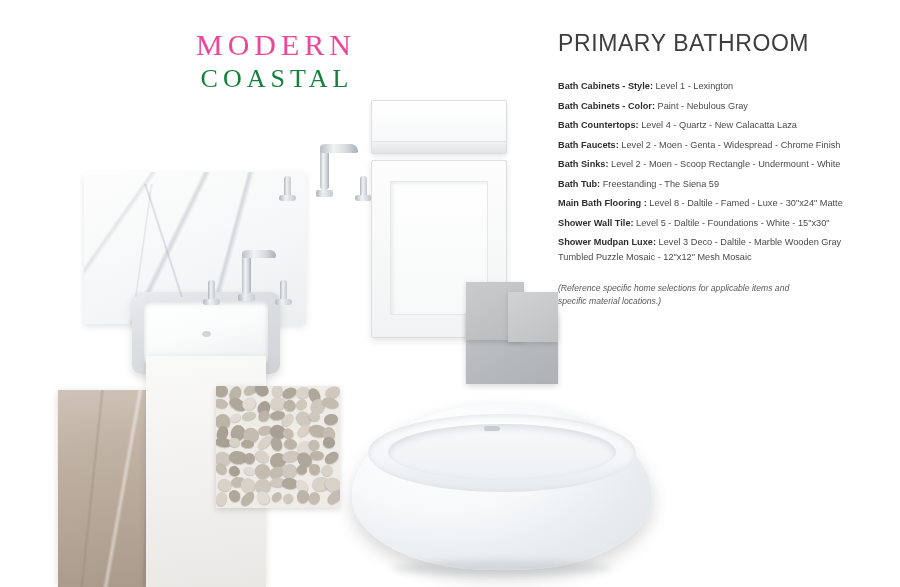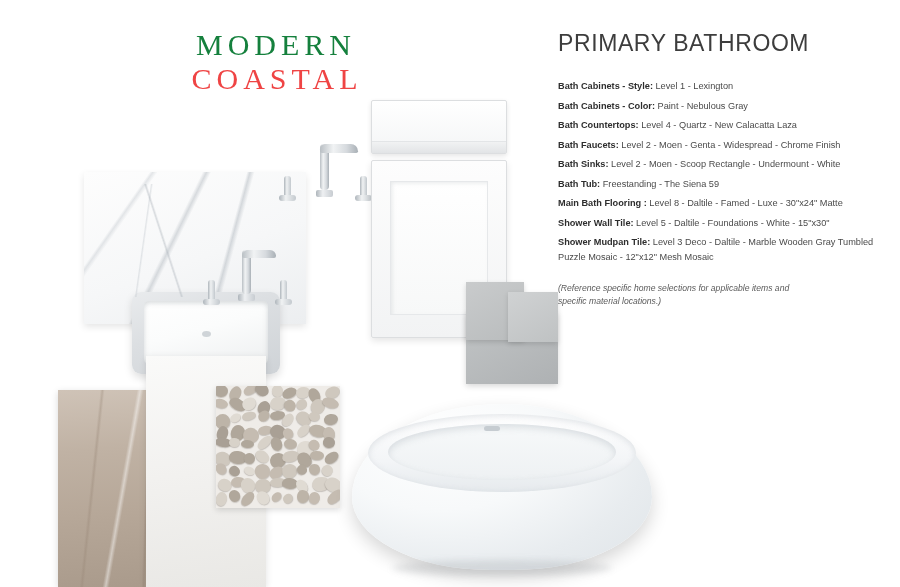--- a/index.html
+++ b/index.html
@@ -28,28 +28,28 @@
     width: 180px;
     text-align: center;
     color: #3e4a55;
     font-family: "Liberation Serif", serif;
   }
   .logo .line1 {
     font-size: 30px;
     letter-spacing: 5px;
     line-height: 34px;
     font-weight: 400;
-    color: #15803d;
+    color: #ec4899;
   }
   .logo .line2 {
-    font-size: 30px;
+    font-size: 26px;
     letter-spacing: 5px;
     line-height: 34px;
     font-weight: 400;
-    color: #ef4444;
+    color: #15803d;
     margin-left: 2px;
   }
 
   
   .spec-panel {
     position: absolute;
     left: 558px;
     top: 30px;
     width: 320px;
   }
@@ -476,18 +476,18 @@
     <div class="spec-title">PRIMARY BATHROOM</div>
     <div class="spec-list" id="spec-list">
         <div class="spec-item"><b>Bath Cabinets - Style:</b><span> Level 1 - Lexington</span></div>
         <div class="spec-item"><b>Bath Cabinets - Color:</b><span> Paint - Nebulous Gray</span></div>
         <div class="spec-item"><b>Bath Countertops:</b><span> Level 4 - Quartz - New Calacatta Laza</span></div>
         <div class="spec-item"><b>Bath Faucets:</b><span> Level 2 - Moen - Genta - Widespread - Chrome Finish</span></div>
         <div class="spec-item"><b>Bath Sinks:</b><span> Level 2 - Moen - Scoop Rectangle - Undermount - White</span></div>
         <div class="spec-item"><b>Bath Tub:</b><span> Freestanding - The  Siena 59</span></div>
         <div class="spec-item"><b>Main Bath Flooring :</b><span> Level 8 - Daltile - Famed - Luxe - 30"x24" Matte</span></div>
         <div class="spec-item"><b>Shower Wall Tile:</b><span> Level 5 - Daltile  - Foundations - White - 15"x30"</span></div>
-        <div class="spec-item"><b>Shower Mudpan Tile:</b><span> Level 3 Deco - Daltile - Marble Wooden Gray Tumbled Puzzle Mosaic - 12"x12" Mesh Mosaic</span></div>
+        <div class="spec-item"><b>Shower Mudpan Luxe:</b><span> Level 3 Deco - Daltile - Marble Wooden Gray Tumbled Puzzle Mosaic - 12"x12" Mesh Mosaic</span></div>
       </div>
     <div class="spec-note">(Reference specific home selections for applicable items and specific material locations.)</div>
   </div>
 
 </div>
 
 </body></html>

